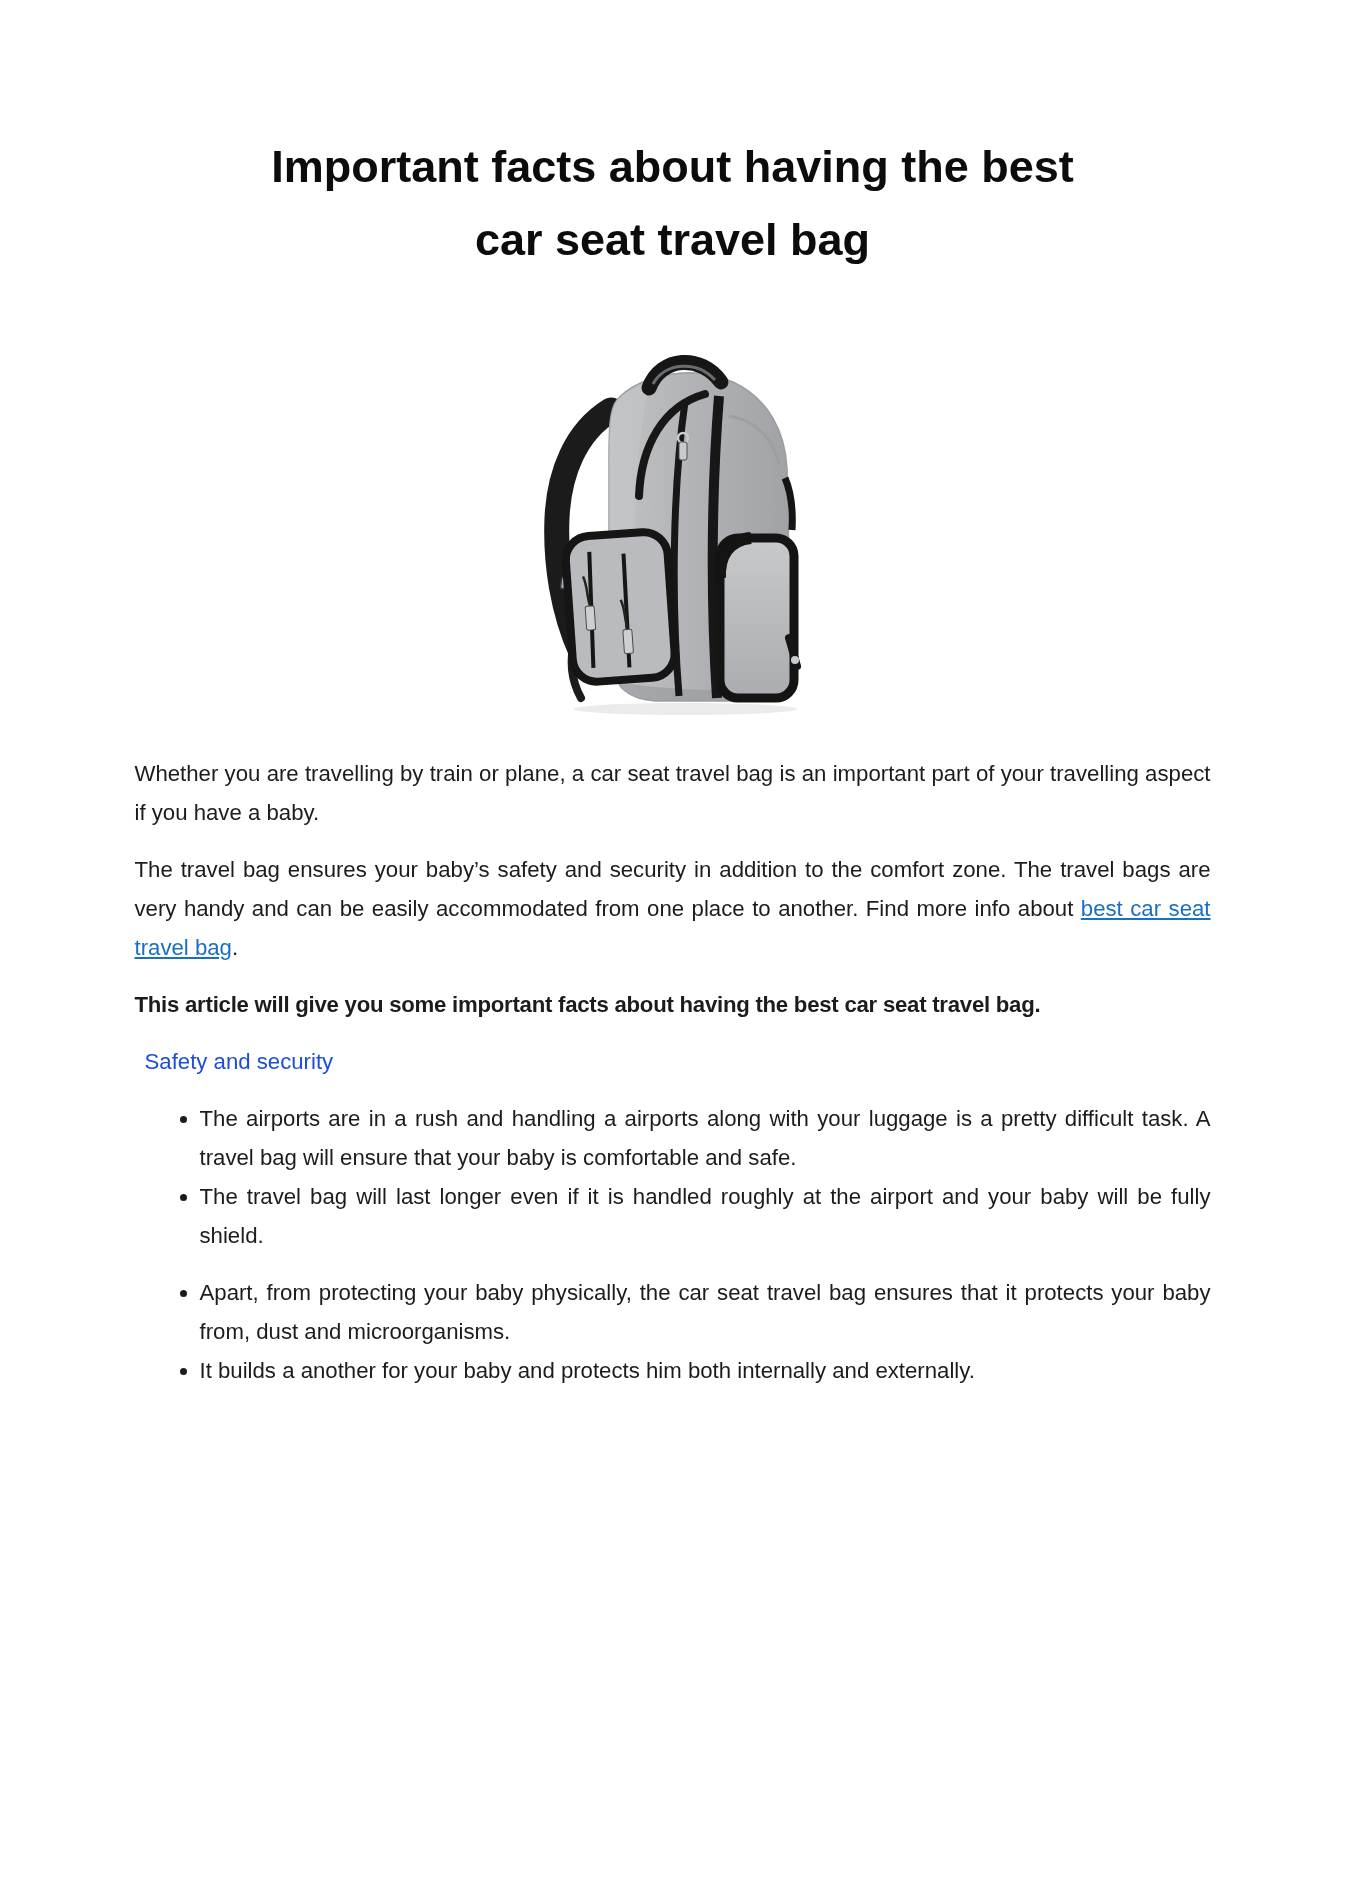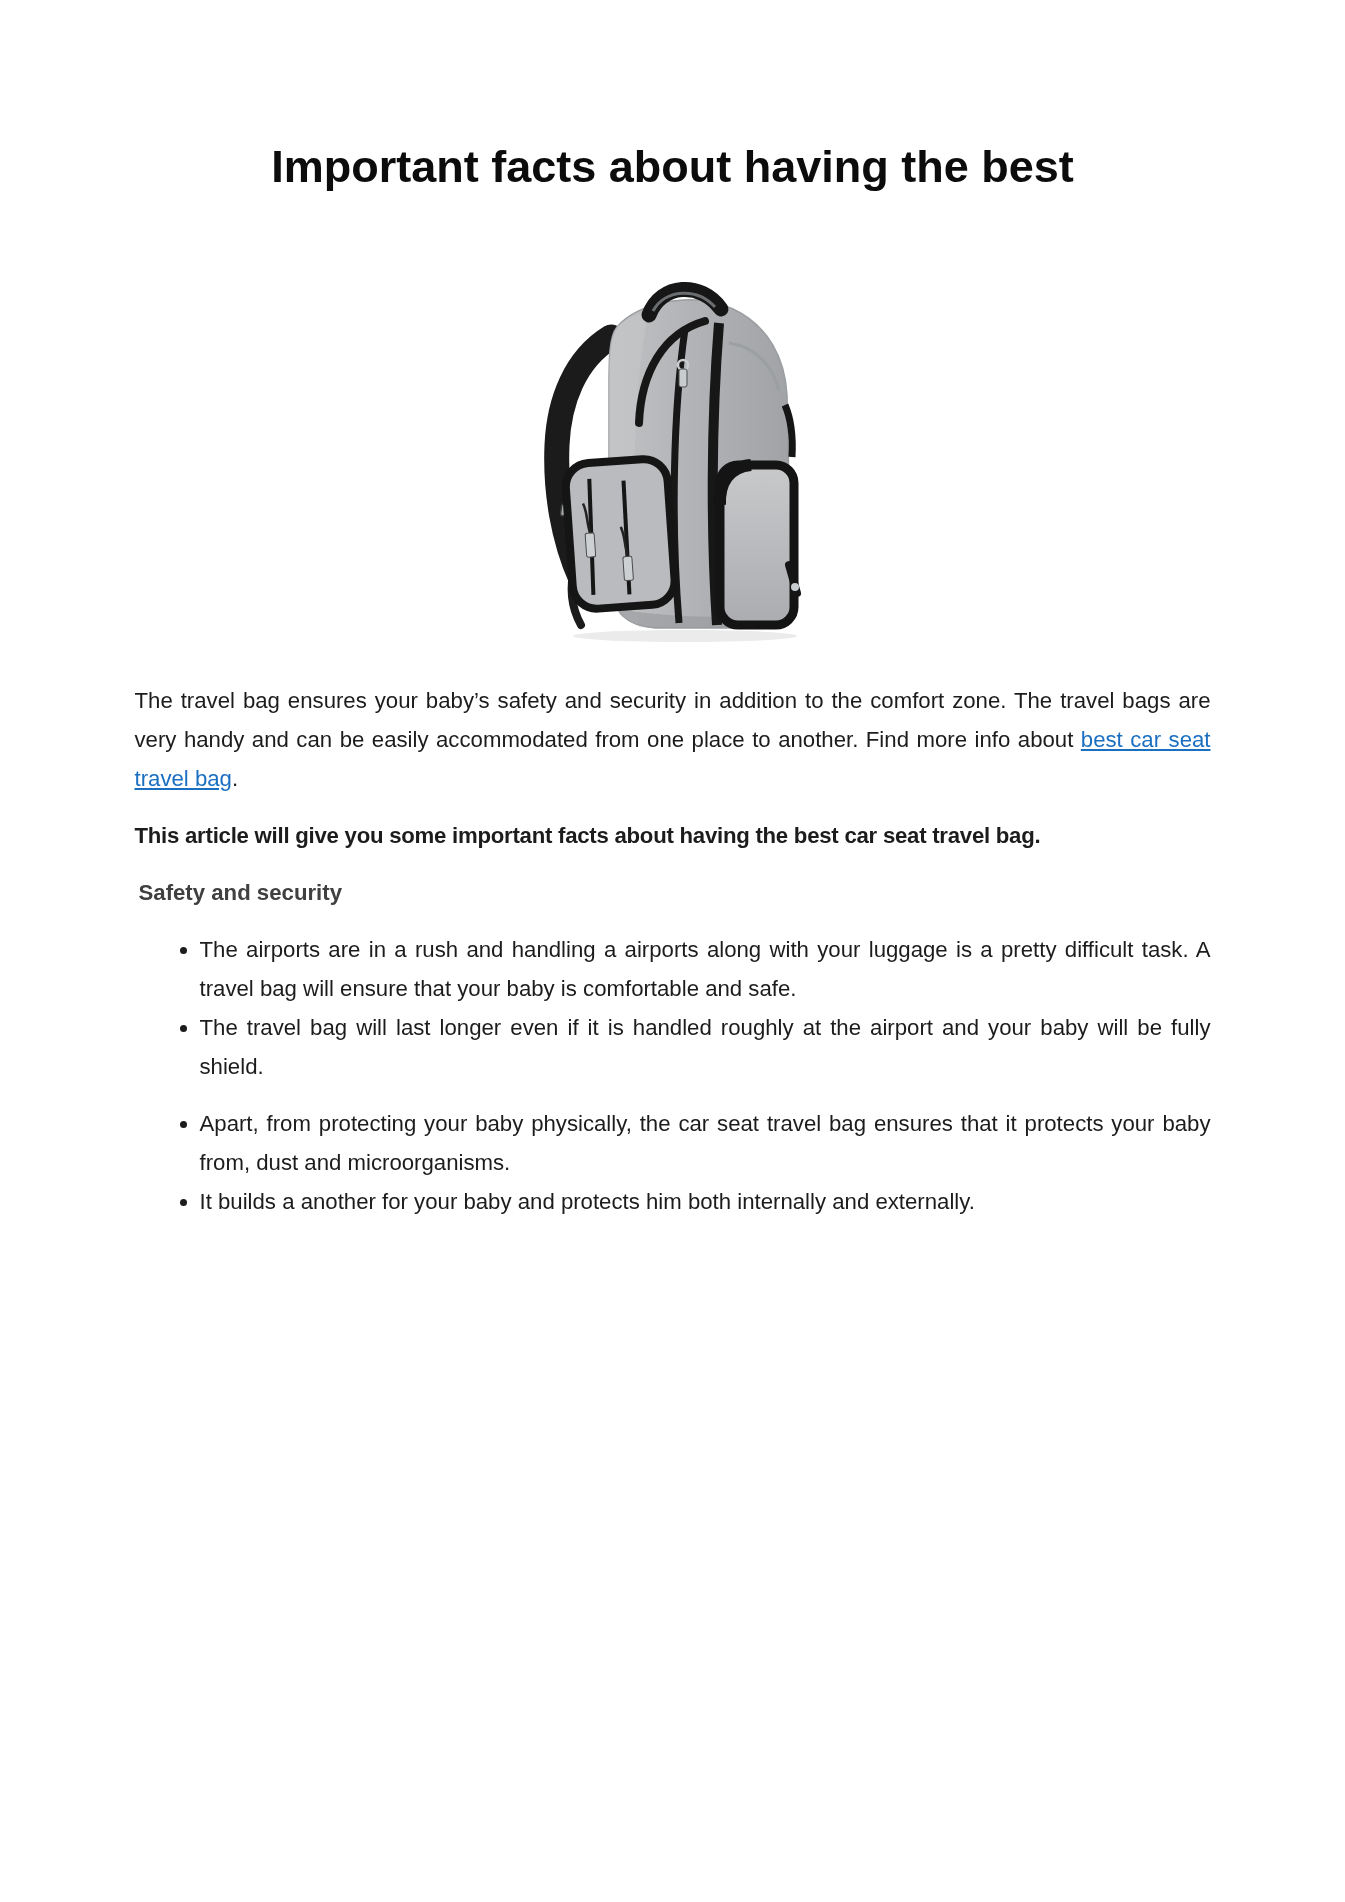--- a/index.html
+++ b/index.html
@@ -24,41 +24,42 @@
     margin:70px auto 0; width:300px; height:372px;
     display:block;
   }
   .content {
     width:1076px; margin:0 auto; padding-top:36px;
     font-size:22.2px; line-height:39px;
   }
   .content p { margin:0 0 18px; text-align:justify; }
   .content p.bold-line { font-weight:700; letter-spacing:-0.25px; margin:0 0 18px; }
   .content h2 {
-    font-size:22.2px; line-height:39px; font-weight:700;
-    margin:0 4px 18px; color:#404040;
+    font-size:22.2px; line-height:39px; font-weight:400;
+    margin:0 10px 18px; color:#1d4ed8;
   }
   .content ul {
     margin:0 0 18px; padding:0 0 0 65px;
     list-style:disc outside;
   }
   .content li { text-align:justify; margin:0; }
   a.doc-link {
     color:var(--link-color);
     text-decoration:underline;
     cursor:pointer;
   }
 </style>
 </head>
 <body>
 
 <div class="page">
 
   <h1 class="title">
     <span>Important facts about having the best</span>
+    <span>car seat travel bag</span>
   </h1>
 
   <figure class="hero" style="margin:70px auto 0;">
     <svg width="300" height="372" viewBox="0 0 300 372">
       <defs>
         <linearGradient id="gBody" x1="0" y1="0" x2="1" y2="0">
           <stop offset="0" stop-color="#c0c2c4"></stop>
           <stop offset="0.55" stop-color="#aeb0b3"></stop>
           <stop offset="1" stop-color="#a0a2a5"></stop>
         </linearGradient>
@@ -115,20 +116,21 @@
       <g>
         <path d="M262 132 C268 146 270 166 269 184" stroke="#151515" stroke-width="7" fill="none"></path>
         <path d="M266 292 L274 320" stroke="#151515" stroke-width="8" stroke-linecap="round"></path>
         <circle cx="272" cy="314" r="4" fill="#c9ccce"></circle>
       </g>
     </svg>
   </figure>
 
   <div class="content">
 
+    <p>Whether you are travelling by train or plane, a car seat travel bag is an important part of your travelling aspect if you have a baby.</p>
 
     <p><span>The travel bag ensures your baby’s safety and security in addition to the comfort zone. The travel bags are very handy and can be easily accommodated from one place to another. Find more info about </span><a href="#" class="doc-link">best car seat travel bag</a><span>.</span></p>
 
     <p class="bold-line">This article will give you some important facts about having the best car seat travel bag.</p>
 
     <h2>Safety and security</h2>
     <ul>
       <li>The airports are in a rush and handling a airports along with your luggage is a pretty difficult task. A travel bag will ensure that your baby is comfortable and safe.</li>
       <li>The travel bag will last longer even if it is handled roughly at the airport and your baby will be fully shield.</li>
     </ul>

